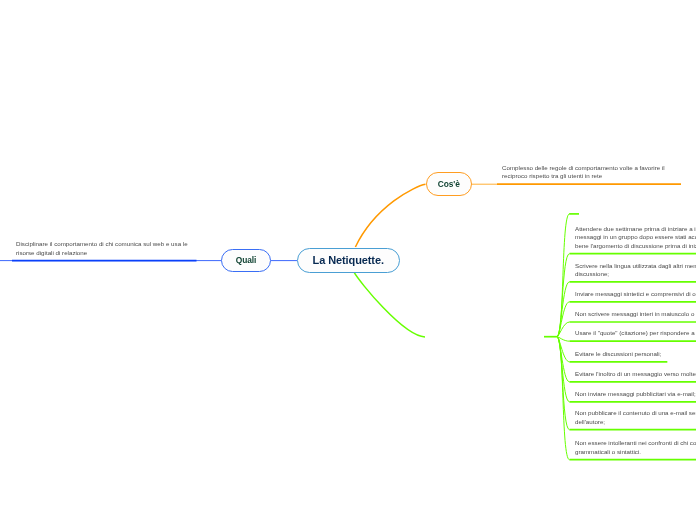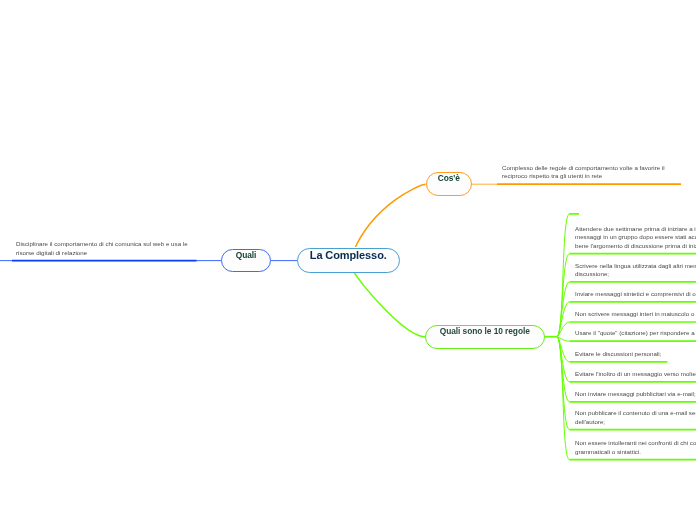--- a/index.html
+++ b/index.html
@@ -2,21 +2,21 @@
 <html><head>
 <meta charset="utf-8">
 <title>La Netiquette.</title>
 <style>
   html,body{margin:0;padding:0;background:#ffffff;}
   body{width:696px;height:520px;overflow:hidden;position:relative;
        font-family:"Liberation Sans",sans-serif;
        -webkit-font-smoothing:antialiased;}
   #canvas{position:absolute;left:0;top:0;width:696px;height:520px;}
   svg#edges{position:absolute;left:0;top:0;width:696px;height:520px;}
-  .node{position:absolute;box-sizing:border-box;display:flex;align-items:flex-start;
+  .node{position:absolute;box-sizing:border-box;display:flex;align-items:center;
         justify-content:center;background:#fdfdfd;border-radius:40px;white-space:nowrap;
         font-weight:bold;}
   .node-root{font-size:11px;letter-spacing:-0.1px;}
   .node-sub{font-size:8.4px;letter-spacing:-0.07px;}
   .leaf{position:absolute;color:#4a4a4a;font-size:6.2px;line-height:8.6px;white-space:nowrap;}
   .leaf div{white-space:nowrap;}
 </style>
 </head>
 <body>
 
@@ -47,30 +47,27 @@
       <path d="M 569.5 401.8 L 700 401.8" stroke="#66ff00" stroke-width="1.7" fill="none" stroke-linecap="butt"></path>
       <path d="M 557 336.7 C 561.755 336.7 562.198 401.8 569.5 401.8" stroke="#66ff00" stroke-width="1" fill="none" stroke-linecap="butt"></path>
       <path d="M 569.5 429.7 L 700 429.7" stroke="#66ff00" stroke-width="1.7" fill="none" stroke-linecap="butt"></path>
       <path d="M 557 336.7 C 563.15 336.7 561.64 429.7 569.5 429.7" stroke="#66ff00" stroke-width="1" fill="none" stroke-linecap="butt"></path>
       <path d="M 569.5 459.7 L 700 459.7" stroke="#66ff00" stroke-width="1.7" fill="none" stroke-linecap="butt"></path>
       <path d="M 557 336.7 C 564.65 336.7 561.04 459.7 569.5 459.7" stroke="#66ff00" stroke-width="1" fill="none" stroke-linecap="butt"></path>
       <path d="M 569.2 213.9 L 579 213.9" stroke="#66ff00" stroke-width="1.7" fill="none" stroke-linecap="butt"></path>
       <path d="M 557 336.7 C 564.64 336.7 561.044 213.9 569.5 213.9" stroke="#66ff00" stroke-width="1" fill="none" stroke-linecap="butt"></path>
     </svg>
   <div class="node node-root" id="root-node" style="left: 296.5px; top: 247.5px; width: 103.5px; height: 25.5px; border: 1.35px solid rgb(74, 159, 212); color: rgb(8, 42, 82);">
-    <span>La Complesso.</span>
+    <span>La Netiquette.</span>
   </div>
   <div class="node node-sub" id="node-scopo" style="left: 221px; top: 248.5px; width: 50px; height: 23px; border: 1.3px solid rgb(58, 110, 245); color: rgb(18, 68, 52);">
     <span>Quali</span>
   </div>
   <div class="node node-sub" id="node-cose" style="left: 425.5px; top: 172px; width: 46.5px; height: 23.5px; border: 1.3px solid rgb(255, 157, 33); color: rgb(18, 68, 52);">
     <span>Cos'è</span>
-  </div>
-  <div class="node node-sub" id="node-regole" style="left: 425px; top: 324.5px; width: 119.5px; height: 24px; border: 1.5px solid rgb(102, 238, 17); color: rgb(39, 74, 60);">
-    <span>Quali sono le 10 regole</span>
   </div>
   <div id="leaf-host">
       <div class="leaf" style="left: 16px; top: 240.2px;">
         <div>Disciplinare il comportamento di chi comunica sul web e usa le</div>
         <div>risorse digitali di relazione</div>
       </div>
       <div class="leaf" style="left: 502px; top: 163.6px;">
         <div>Complesso delle regole di comportamento volte a favorire il</div>
         <div>reciproco rispetto tra gli utenti in rete</div>
       </div>

